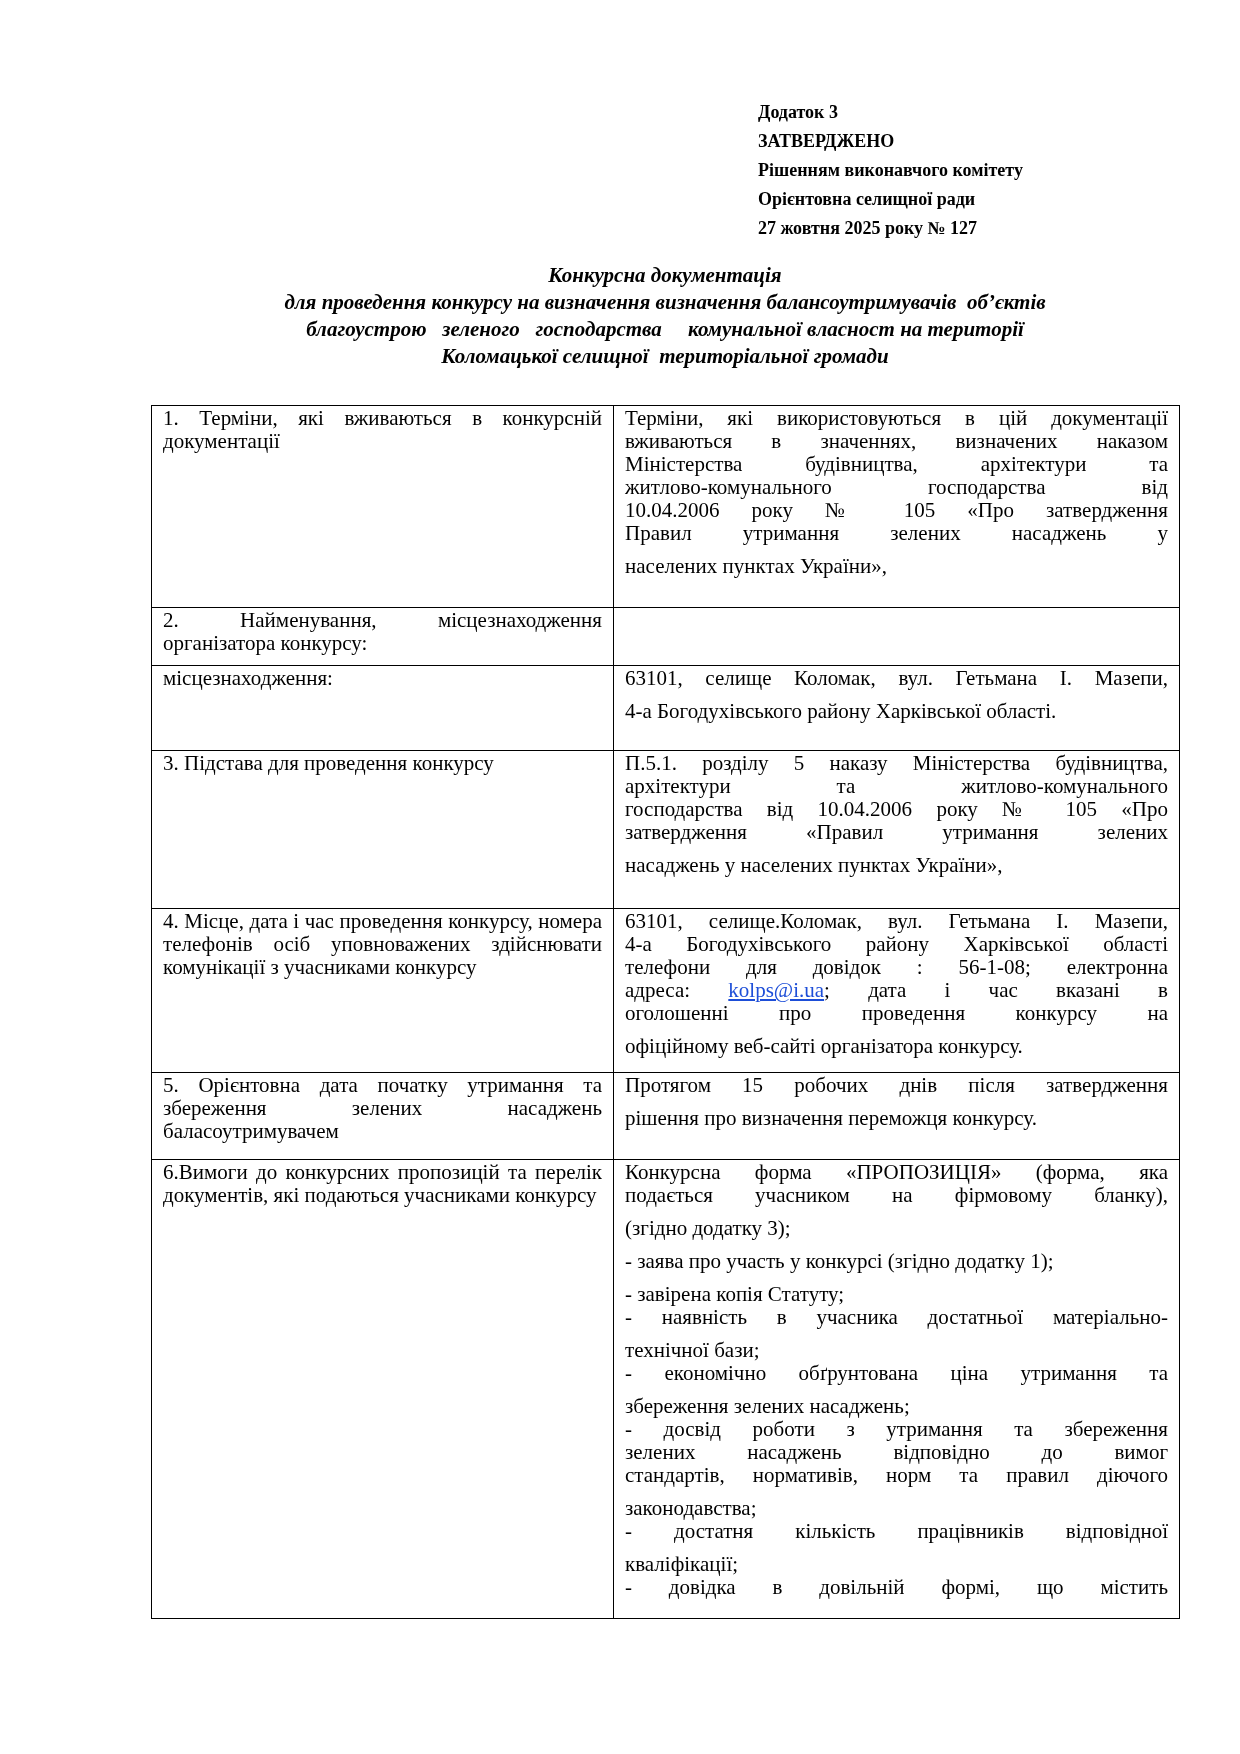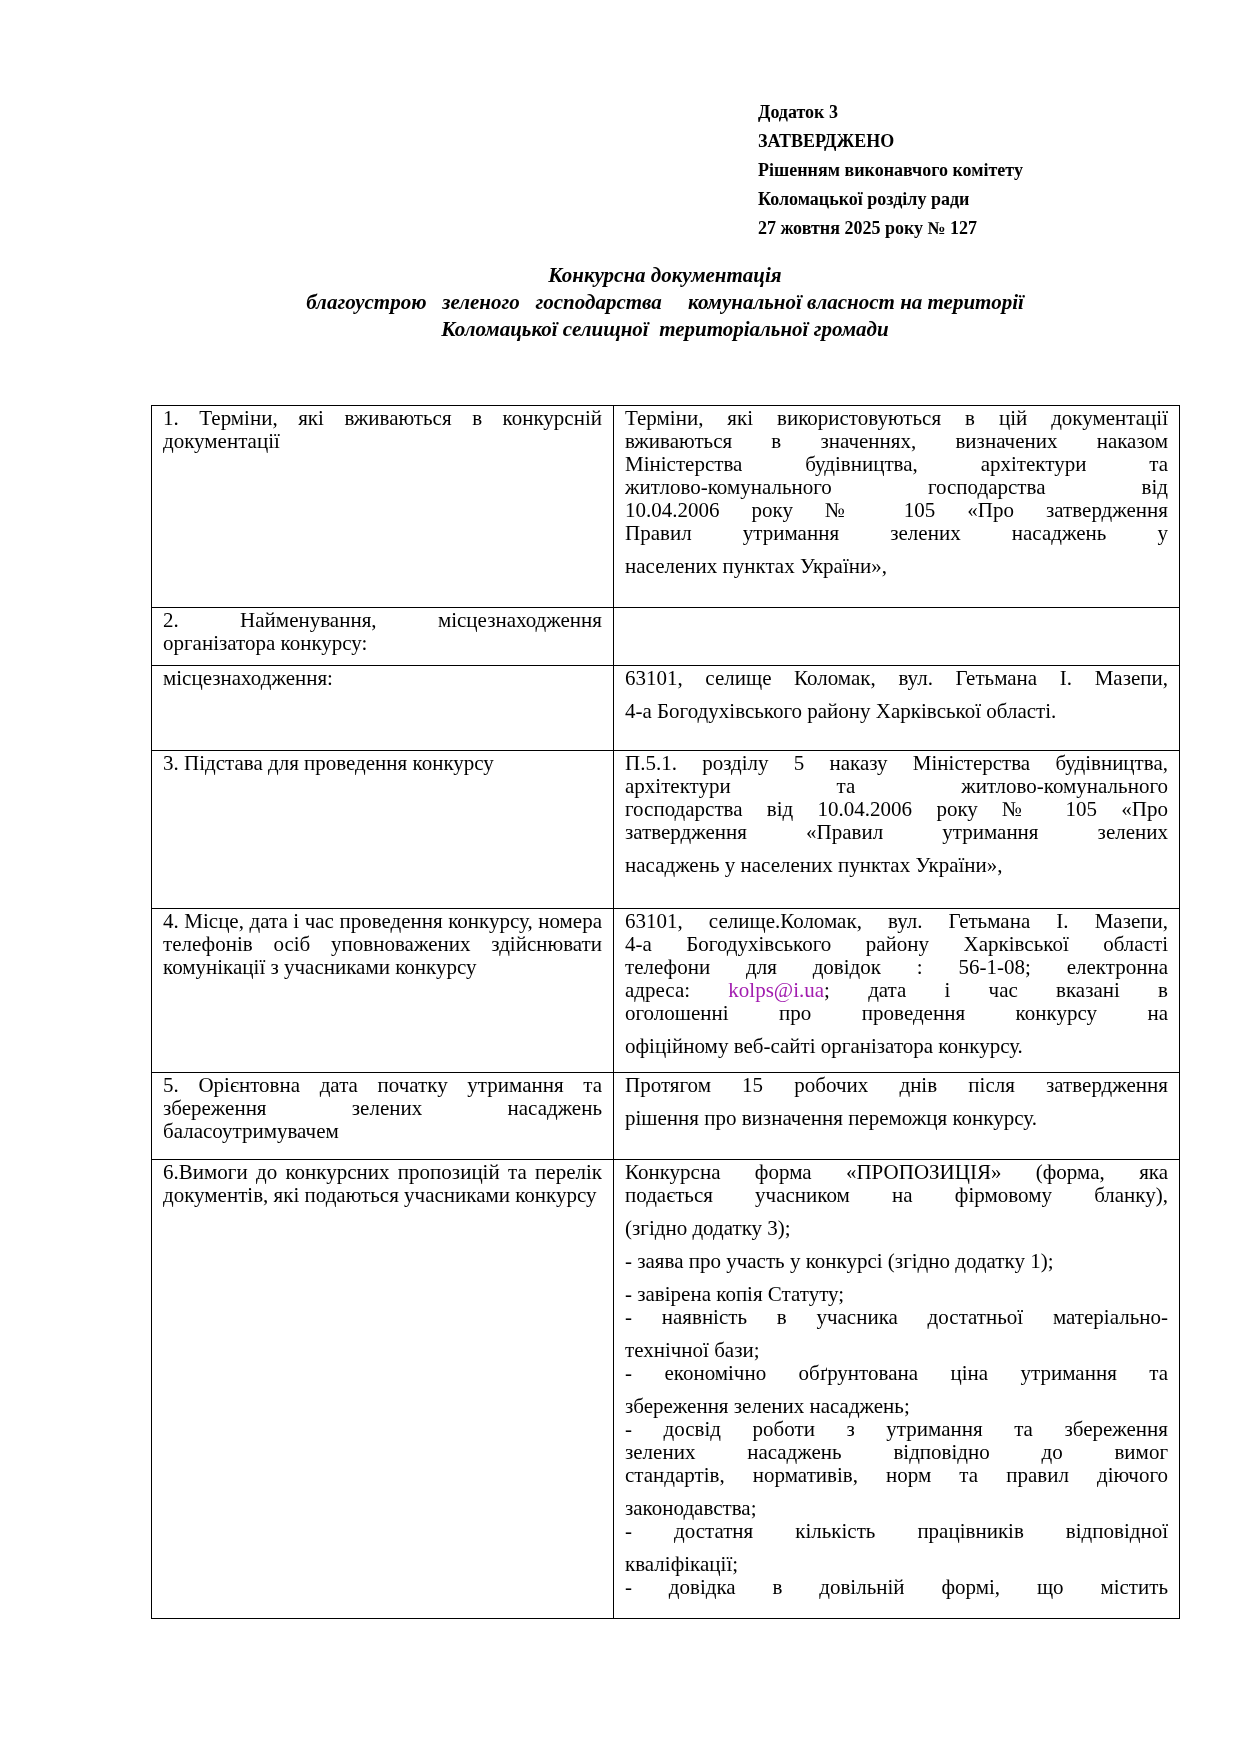--- a/index.html
+++ b/index.html
@@ -12,35 +12,36 @@
                  text-align: center; font-weight: bold; font-size: 21px; line-height: 27px; }
   .title-block div { white-space: pre; font-style: italic; }
   table.doc { position: absolute; left: 151px; top: 405px; width: 1028px;
               border-collapse: collapse; table-layout: fixed; font-size: 21px; line-height: 23px; }
   table.doc td { border: 1.5px solid #000; vertical-align: top; padding: 1px 11px 2px 11px;
                  text-align: justify; }
   table.doc col.c1 { width: 462px; }
   table.doc col.c2 { width: 566px; }
   .cell-lines div { text-align: justify; text-align-last: justify; }
   .cell-lines div.last { text-align-last: left; margin-top: 10px; }
-  .link { color: #a21caf; }
+  .link { color: #1d4ed8; text-decoration: underline; }
 </style>
 </head>
 <body>
 
 <div class="approval">
   <div>Додаток 3</div>
   <div>ЗАТВЕРДЖЕНО</div>
   <div>Рішенням виконавчого комітету</div>
-  <div>Коломацької розділу ради</div>
+  <div>Орієнтовна селищної ради</div>
   <div>27 жовтня  2025 року № 127</div>
 </div>
 
 <div class="title-block">
   <div>Конкурсна документація</div>
+  <div>для проведення конкурсу на визначення визначення балансоутримувачів  об’єктів</div>
   <div>благоустрою   зеленого   господарства     комунальної власност на території</div>
   <div>Коломацької селищної  територіальної громади</div>
 </div>
 
 <table class="doc">
   <colgroup>
       <col class="c1">
       <col class="c2">
     </colgroup>
   <tbody>

